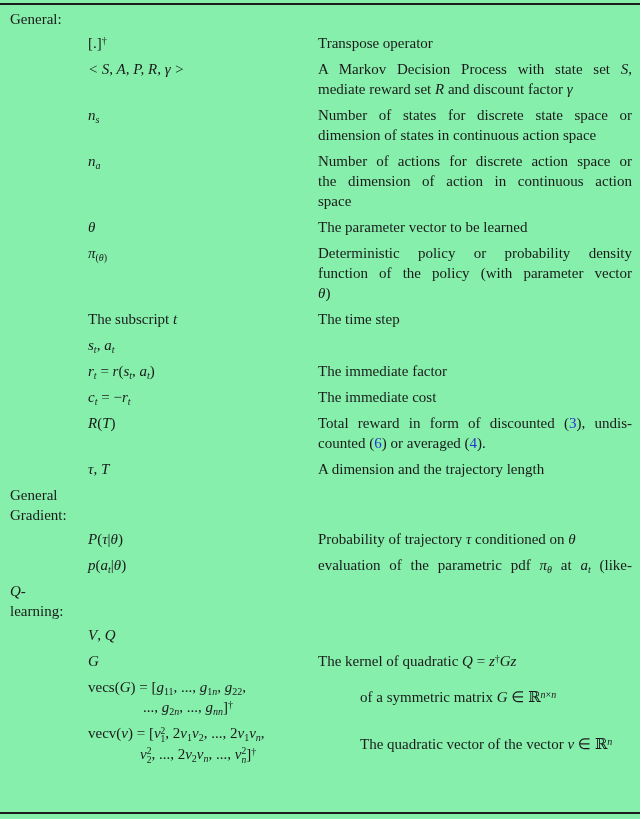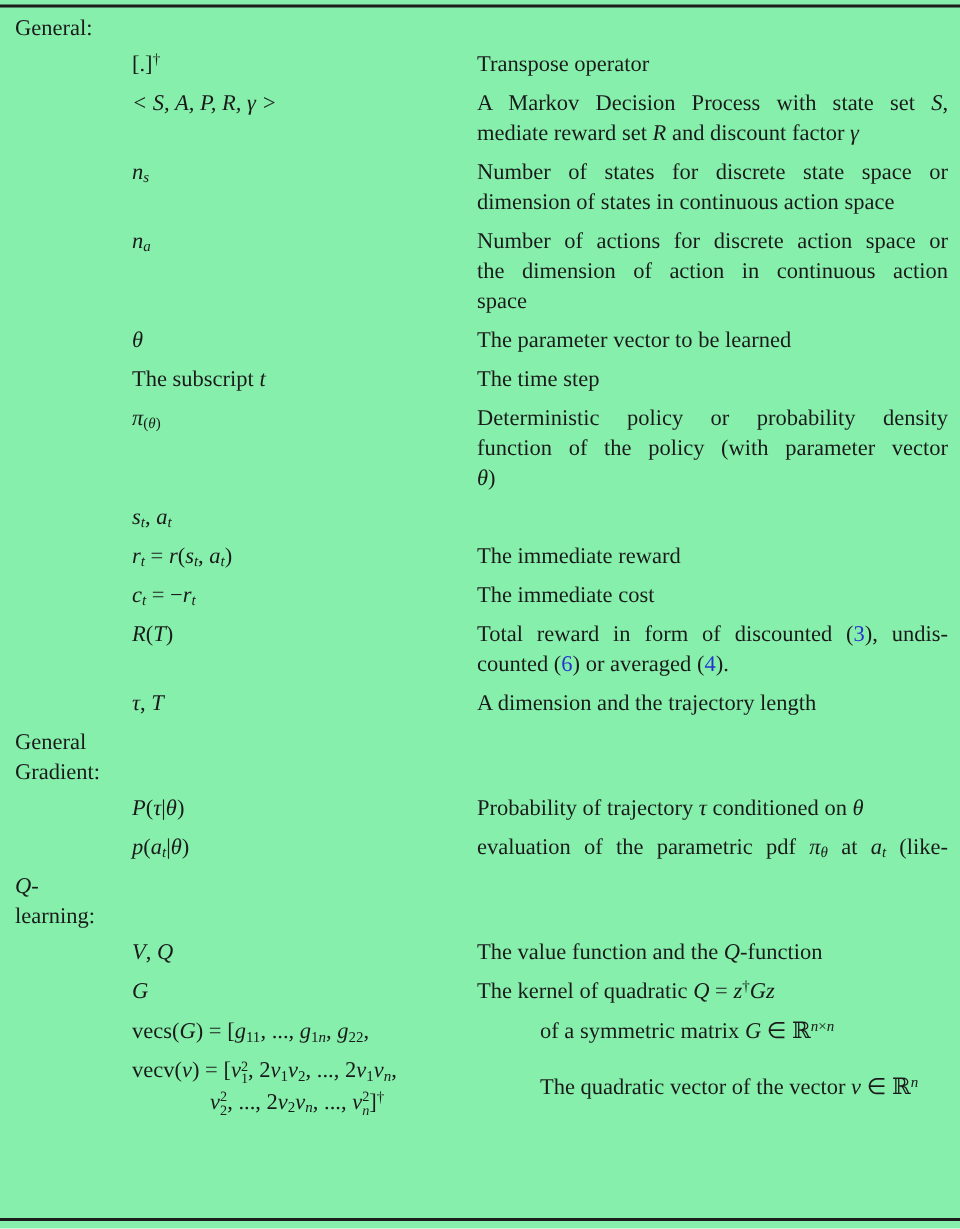--- a/index.html
+++ b/index.html
@@ -104,47 +104,47 @@
         <div class="row">
           <div class="sym">
             <div class="sym-line"><i class="m">θ</i></div>
           </div>
           <div class="desc">
             <div class="desc-line">The parameter vector to be learned</div>
           </div>
         </div>
         <div class="row">
           <div class="sym">
-            <div class="sym-line">The subscript <i class="m">t</i></div>
-          </div>
-          <div class="desc">
-            <div class="desc-line">The time step</div>
-          </div>
-        </div>
-        <div class="row">
-          <div class="sym">
             <div class="sym-line"><i class="m">π</i><sub>(<i class="m">θ</i>)</sub></div>
           </div>
           <div class="desc">
             <div class="desc-line just">Deterministic policy or probability density</div>
             <div class="desc-line just">function of the policy (with parameter vector</div>
             <div class="desc-line"><i class="m">θ</i>)</div>
           </div>
         </div>
         <div class="row">
           <div class="sym">
+            <div class="sym-line">The subscript <i class="m">t</i></div>
+          </div>
+          <div class="desc">
+            <div class="desc-line">The time step</div>
+          </div>
+        </div>
+        <div class="row">
+          <div class="sym">
             <div class="sym-line"><i class="m">s</i><sub><i class="m">t</i></sub>, <i class="m">a</i><sub><i class="m">t</i></sub></div>
           </div>
         </div>
         <div class="row">
           <div class="sym">
             <div class="sym-line"><i class="m">r</i><sub><i class="m">t</i></sub> = <i class="m">r</i>(<i class="m">s</i><sub><i class="m">t</i></sub>, <i class="m">a</i><sub><i class="m">t</i></sub>)</div>
           </div>
           <div class="desc">
-            <div class="desc-line">The immediate reward</div>
+            <div class="desc-line">The immediate factor</div>
           </div>
         </div>
         <div class="row">
           <div class="sym">
             <div class="sym-line"><i class="m">c</i><sub><i class="m">t</i></sub> = −<i class="m">r</i><sub><i class="m">t</i></sub></div>
           </div>
           <div class="desc">
             <div class="desc-line">The immediate cost</div>
           </div>
         </div>
@@ -190,35 +190,33 @@
       </div>
       <div class="section">
         <div class="sec-label">
           <div class="lab-line"><i class="m">Q</i>-</div>
           <div class="lab-line">learning:</div>
         </div>
         <div class="row">
           <div class="sym">
             <div class="sym-line"><i class="m">V</i>, <i class="m">Q</i></div>
           </div>
-          <div class="desc">
-            <div class="desc-line">The value function and the <i class="m">Q</i>-function</div>
-          </div>
         </div>
         <div class="row">
           <div class="sym">
             <div class="sym-line"><i class="m">G</i></div>
           </div>
           <div class="desc">
             <div class="desc-line">The kernel of quadratic <i class="m">Q</i> = <i class="m">z</i><sup>†</sup><i class="m">Gz</i></div>
           </div>
         </div>
         <div class="row vcenter">
           <div class="sym">
             <div class="sym-line">vecs(<i class="m">G</i>) = [<i class="m">g</i><sub>11</sub>, ..., <i class="m">g</i><sub>1<i class="m">n</i></sub>, <i class="m">g</i><sub>22</sub>,</div>
+            <div class="sym-line cont" style="margin-left: 55px;">..., <i class="m">g</i><sub>2<i class="m">n</i></sub>, ..., <i class="m">g</i><sub><i class="m">nn</i></sub>]<sup>†</sup></div>
           </div>
           <div class="desc">
             <div class="desc-line">of a symmetric matrix <i class="m">G</i> ∈ <span class="bb">ℝ</span><sup><i class="m">n</i>×<i class="m">n</i></sup></div>
           </div>
         </div>
         <div class="row vcenter">
           <div class="sym">
             <div class="sym-line">vecv(<i class="m">v</i>) = [<i class="m">v</i><span class="ss">2<br>1</span>, 2<i class="m">v</i><sub>1</sub><i class="m">v</i><sub>2</sub>, ..., 2<i class="m">v</i><sub>1</sub><i class="m">v</i><sub><i class="m">n</i></sub>,</div>
             <div class="sym-line cont" style="margin-left: 52px;"><i class="m">v</i><span class="ss">2<br>2</span>, ..., 2<i class="m">v</i><sub>2</sub><i class="m">v</i><sub><i class="m">n</i></sub>, ..., <i class="m">v</i><span class="ss">2<br><i class="m">n</i></span>]<sup>†</sup></div>
           </div>

